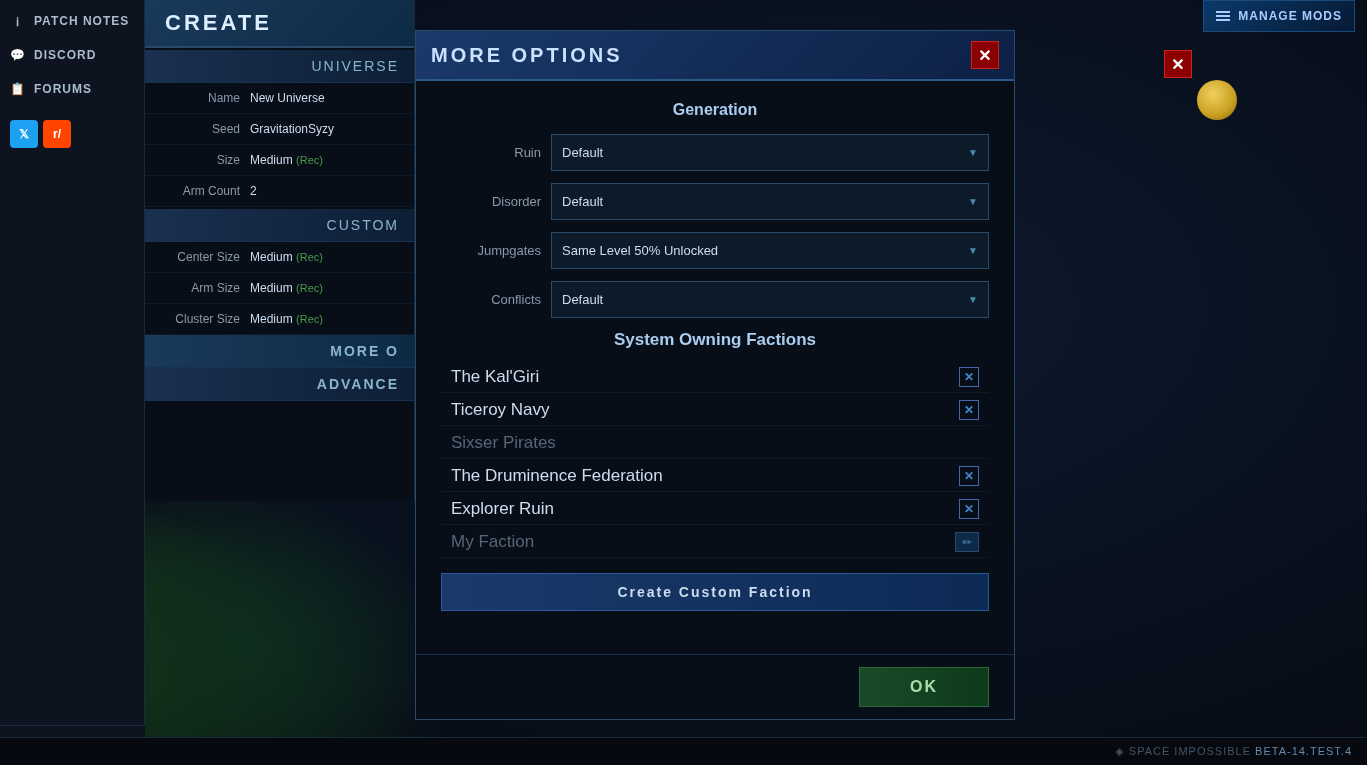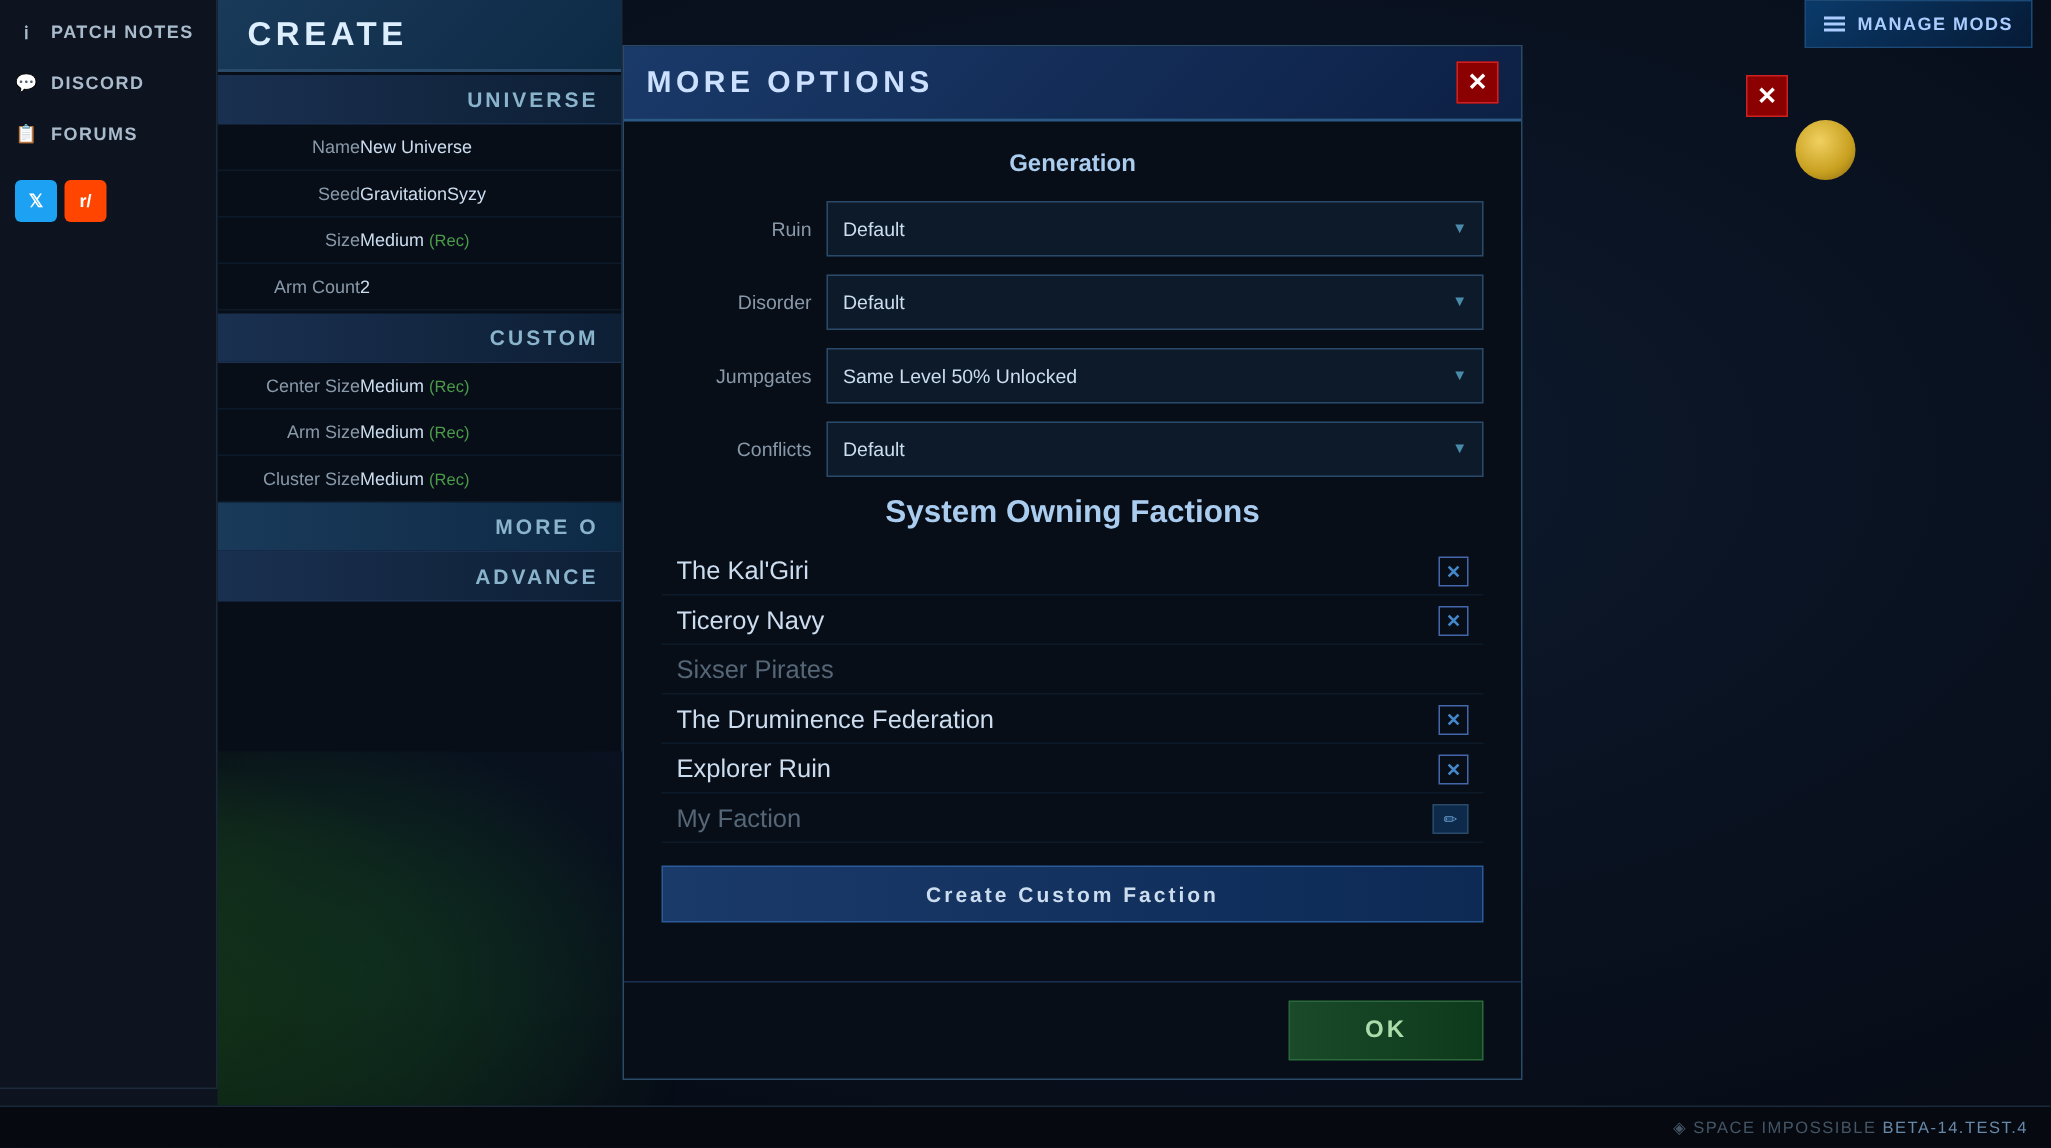--- a/index.html
+++ b/index.html
@@ -130,31 +130,32 @@
       font-weight: bold;
       color: #ddeeff;
       letter-spacing: 3px;
       border-bottom: 2px solid #2a4a6a;
     }
     .section-header {
       background: linear-gradient(90deg, #1a3050 0%, #0d1f35 100%);
       padding: 8px 15px;
       text-align: right;
       font-size: 14px;
-      font-weight: bold;
+      font-weight: normal;
       color: #8ab4cc;
       letter-spacing: 2px;
       border-bottom: 1px solid #1a3050;
       margin-top: 2px;
     }
     .form-row {
       display: flex;
       align-items: center;
       padding: 8px 15px;
       border-bottom: 1px solid #0d1a2a;
+      gap: 10px;
     }
     .form-label {
       font-size: 12px;
       color: #8899aa;
       min-width: 80px;
       text-align: right;
     }
     .form-value {
       font-size: 12px;
       color: #ccddef;
@@ -307,21 +308,21 @@
       align-items: center;
       justify-content: space-between;
       cursor: pointer;
       position: relative;
     }
     .modal-select .chevron {
       color: #4a8aaa;
       font-size: 10px;
     }
     .subsection-title {
-      font-size: 21px;
+      font-size: 17px;
       font-weight: bold;
       color: #aaccee;
       margin-bottom: 12px;
       margin-top: 8px;
       text-align: center;
     }
     .faction-list {
       display: flex;
       flex-direction: column;
       gap: 2px;

